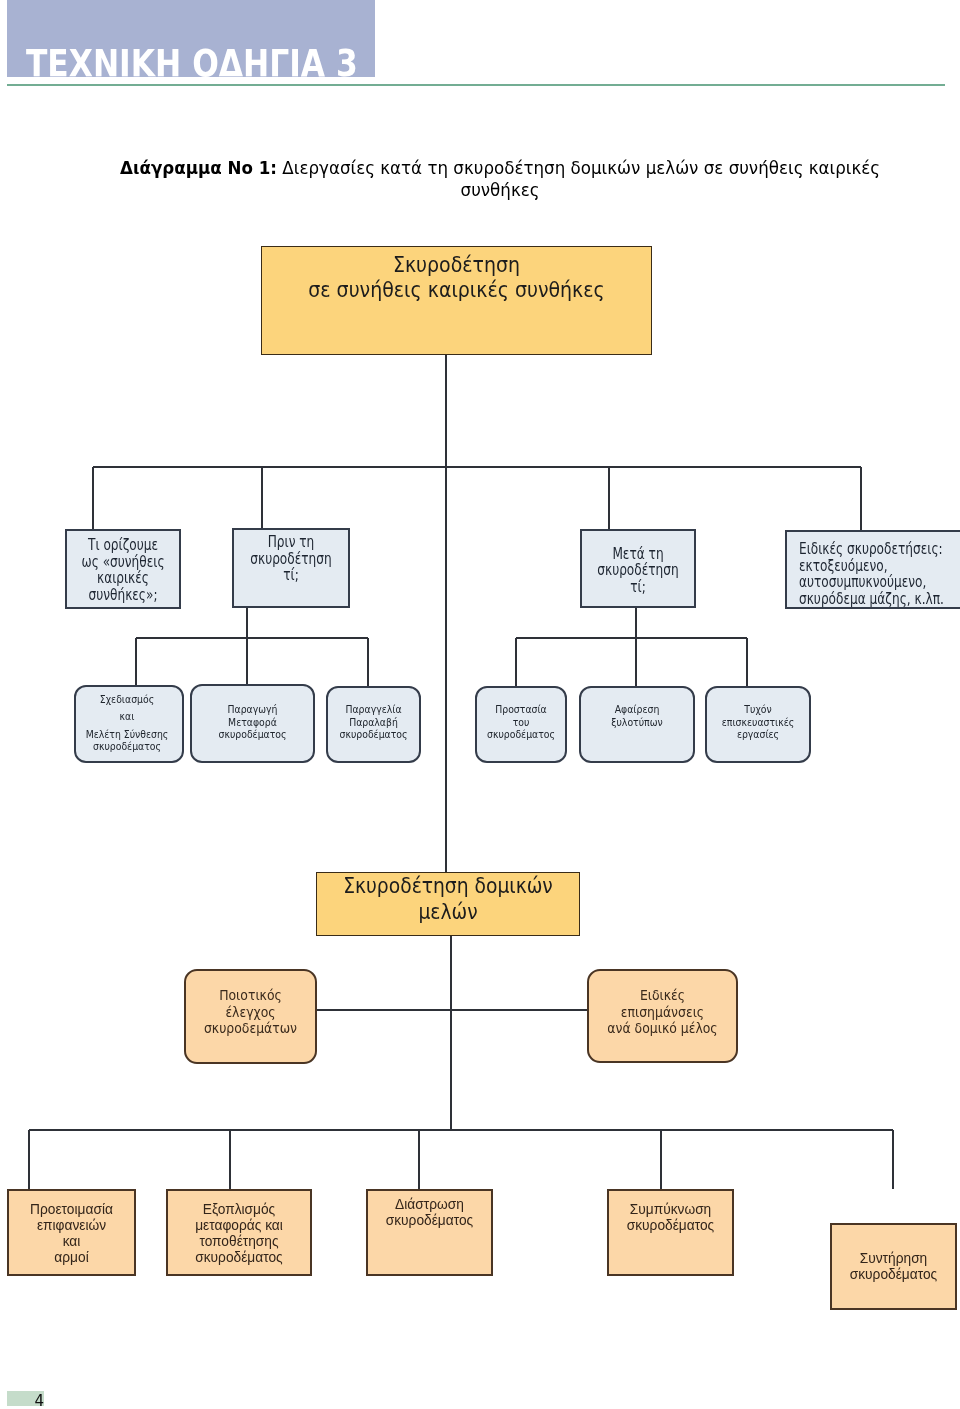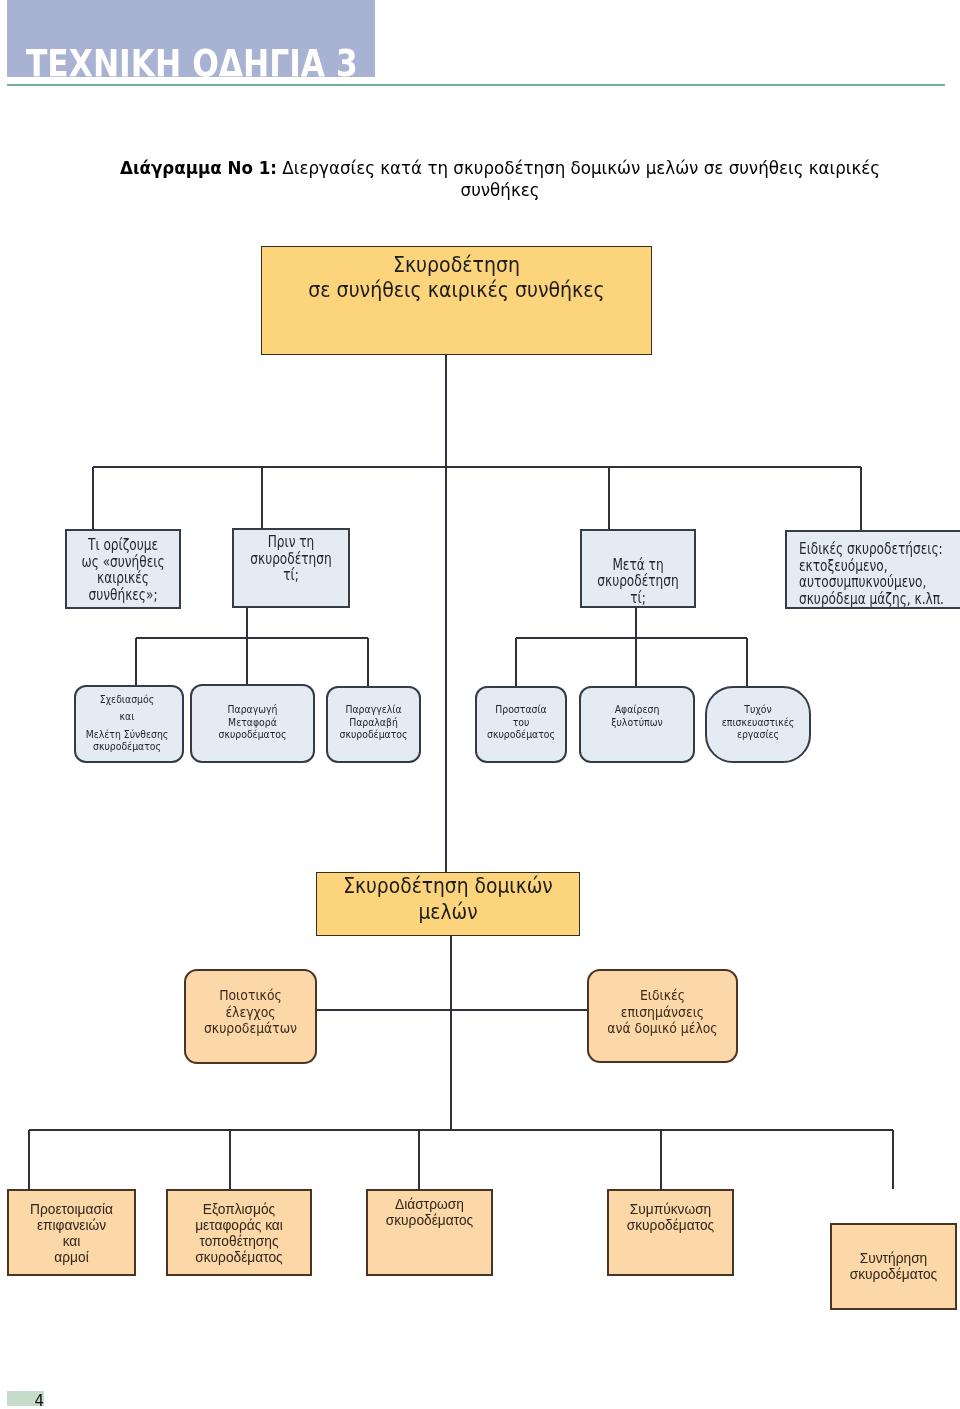--- a/index.html
+++ b/index.html
@@ -36,38 +36,38 @@
   #connectors{position:absolute;left:0;top:0;}
   .node span{white-space:pre-line;transform:translateZ(0);}
 
   
   #n-root{left:261px;top:246px;width:391px;height:109px;align-items:flex-start;padding-top:5px;
           font-family:"DejaVu Sans Condensed","DejaVu Sans",sans-serif;font-size:21.1px;line-height:25px;}
   .q{font-family:"DejaVu Sans Condensed","DejaVu Sans",sans-serif;font-size:15px;line-height:16.5px;color:#1c2430;}
   .q span{transform:scaleX(0.90) translateZ(0);}
   #n-q1{left:41px;top:529px;width:116px;height:80px;align-items:flex-start;padding-top:6px;}
   #n-q2{left:208px;top:528px;width:118px;height:80px;align-items:flex-start;padding-top:4px;}
-  #n-q3{left:556px;top:529px;width:116px;height:79px;align-items:flex-end;padding-top:4px;}
+  #n-q3{left:556px;top:529px;width:116px;height:79px;align-items:center;padding-top:4px;}
   #n-q4{left:761px;top:530px;width:196px;height:79px;align-items:flex-end;padding-top:4px;justify-content:flex-start;text-align:left;padding-left:12px;}
   #n-q4 span{transform-origin:left center;}
   .s{font-family:"DejaVu Sans",sans-serif;font-size:10.3px;line-height:12.5px;color:#20262e;}
   .s span{transform:scaleX(0.905) translateZ(0);}
   #n-s1{left:74px;top:685px;width:110px;height:78px;align-items:flex-start;padding-top:0;}
   #n-s1 span{position:absolute;left:0;top:0;width:102px;height:74px;transform:translateZ(0);}
   #n-s1 i{display:block;font-style:normal;position:absolute;left:0;width:102px;text-align:center;
           transform:scaleX(0.905) translateZ(0);line-height:12px;}
   #n-s1 .l1{top:6px;}
   #n-s1 .l2{top:23px;}
   #n-s1 .l3{top:41px;}
   #n-s1 .l4{top:53px;}
   #n-s2{left:190px;top:684px;width:125px;height:79px;align-items:flex-start;padding-top:17px;}
   #n-s3{left:326px;top:686px;width:95px;height:77px;align-items:flex-start;padding-top:15px;}
   #n-s4{left:475px;top:686px;width:92px;height:77px;align-items:flex-start;padding-top:15px;}
   #n-s5{left:579px;top:686px;width:116px;height:77px;align-items:flex-start;padding-top:15px;}
-  #n-s6{left:705px;top:686px;width:106px;height:77px;align-items:flex-start;padding-top:15px;border-radius:28px;}
+  #n-s6{left:705px;top:686px;width:106px;height:77px;align-items:flex-start;padding-top:15px;}
   #n-mid{left:316px;top:872px;width:264px;height:64px;align-items:flex-start;
          font-family:"DejaVu Sans Condensed","DejaVu Sans",sans-serif;font-size:20.8px;line-height:26px;}
   .p{font-family:"DejaVu Sans Condensed","DejaVu Sans",sans-serif;font-size:14.1px;line-height:16.5px;color:#3a2a1c;}
   .p span{transform:scaleX(0.98) translateZ(0);}
   #n-p1{left:184px;top:969px;width:133px;height:95px;align-items:flex-start;padding-top:16px;}
   #n-p2{left:587px;top:969px;width:151px;height:94px;align-items:flex-start;padding-top:16px;}
   .b{font-family:Liberation Sans, sans-serif;font-size:15.2px;line-height:16px;color:#33251a;}
   .b span{transform:scaleX(0.905) translateZ(0);}
   #n-b1{left:7px;top:1189px;width:129px;height:87px;align-items:flex-start;padding-top:10px;}
   #n-b2{left:166px;top:1189px;width:146px;height:87px;align-items:flex-start;padding-top:10px;}

